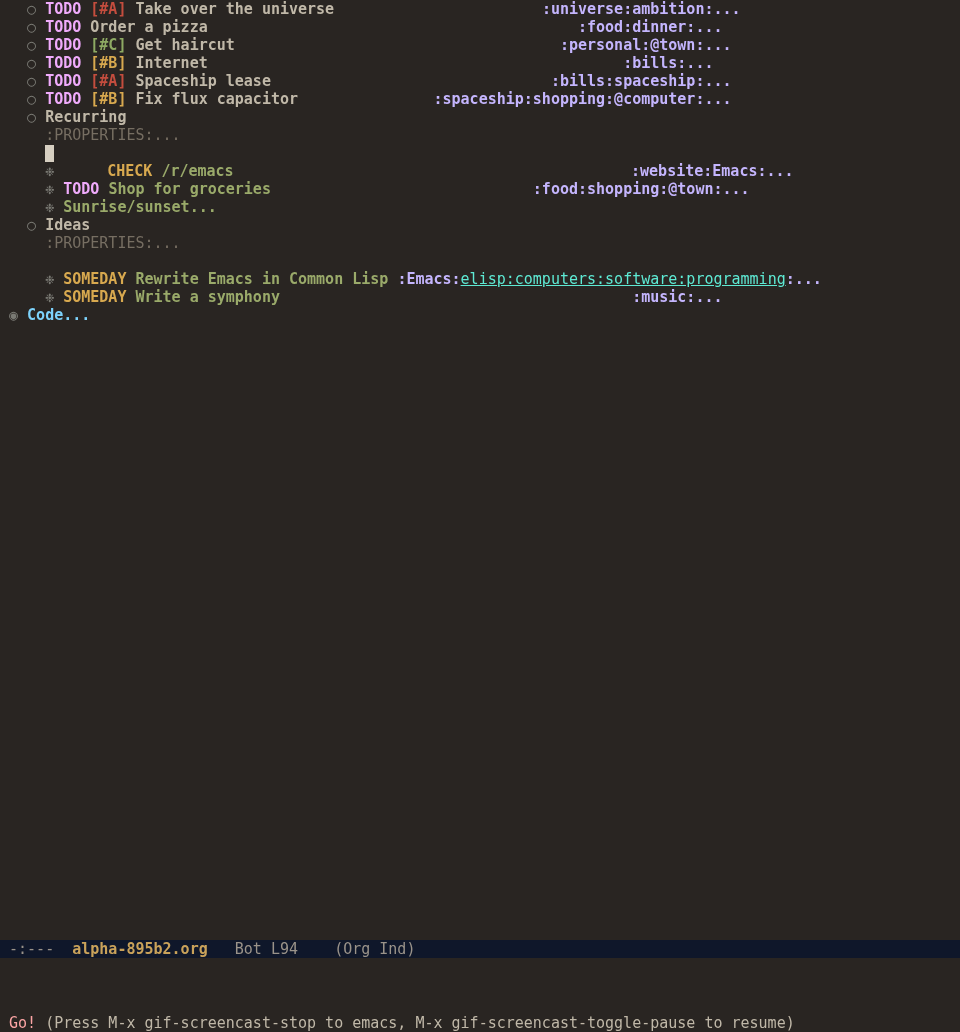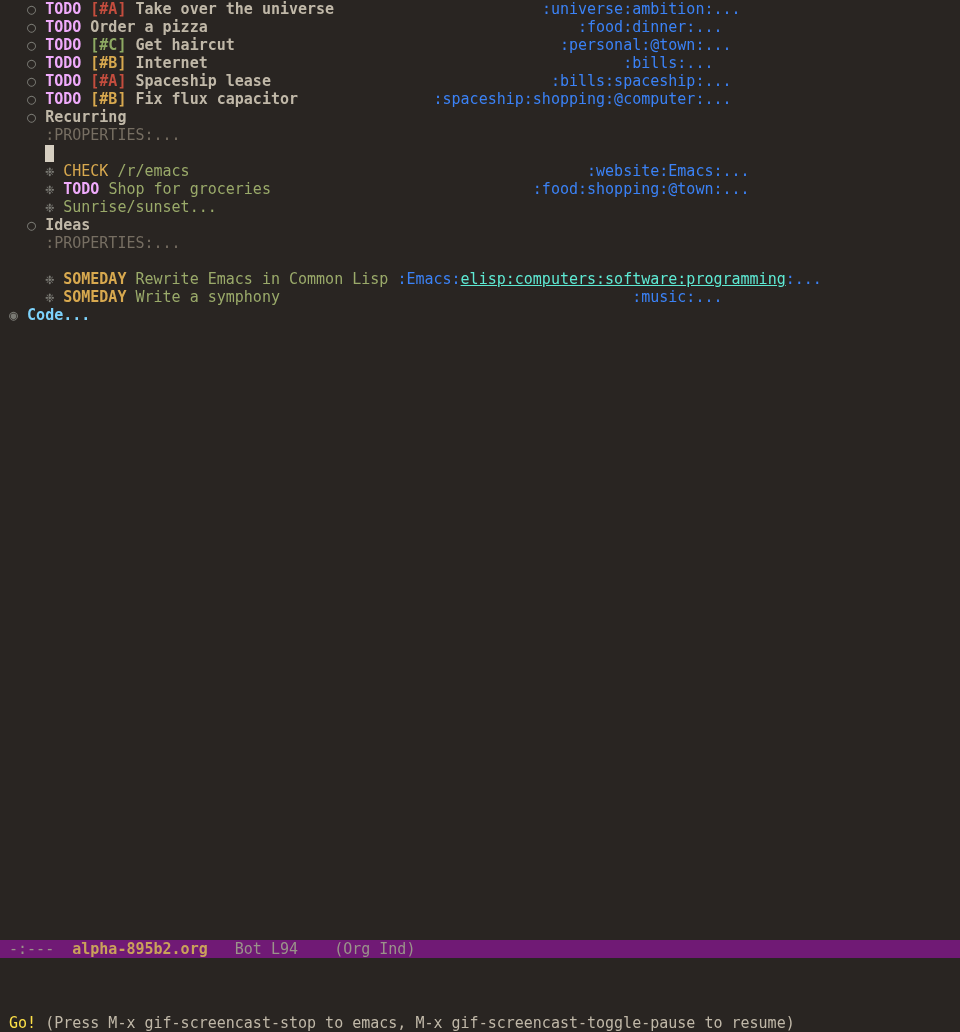--- a/index.html
+++ b/index.html
@@ -17,60 +17,60 @@
   .buffer {
     padding: 0;
     white-space: pre;
   }
   .line {
     height: 18px;
     white-space: pre;
   }
   .bullet { color: #7a7a74; }
   .todo { color: #f0abfc; font-weight: bold; }
-  .check { color: #d8a94f; font-weight: normal; }
+  .check { color: #d8a94f; font-weight: bold; margin-left: 44px; }
   .someday { color: #d8a94f; font-weight: bold; }
   .prio-a { color: #c44d3e; font-weight: bold; }
   .prio-b { color: #d8a94f; font-weight: bold; }
   .prio-c { color: #8eaa63; font-weight: bold; }
   .title { color: #c0b8a8; font-weight: bold; }
-  .title-green { color: #9aaa6a; font-weight: normal; }
+  .title-green { color: #9aaa6a; font-weight: bold; }
   .heading-orange { color: #7dd3fc; font-weight: bold; }
-  .tags { color: #3b82f6; font-weight: normal; }
+  .tags { color: #c4b5fd; font-weight: bold; }
   .drawer { color: #766e62; }
   .link { color: #5eead4; text-decoration: underline; }
   .cursor {
     display: inline-block;
     width: 9px;
     height: 17px;
     background: #d6cfc1;
     vertical-align: text-bottom;
   }
   .modeline {
     position: absolute;
     left: 0;
     top: 940px;
     width: 960px;
     height: 18px;
-    background: #701a75;
+    background: #0f172a;
     color: #9a938a;
     white-space: pre;
   }
   .modeline .ml-file { color: #c9a25a; font-weight: bold; }
   .minibuffer {
     position: absolute;
     left: 0;
     top: 1014px;
     width: 960px;
     height: 18px;
     background: #292522;
     color: #c0b8a8;
     white-space: pre;
   }
-  .mini-accent { color: #fde047; }
+  .mini-accent { color: #fca5a5; }
 </style>
 </head>
 <body>
 
 <div class="buffer" id="buffer"><div class="line">   <span class="bullet">○ </span><span class="todo">TODO</span> <span class="prio-a">[#A]</span> <span class="title">Take over the universe</span>                       <span class="tags">:universe:ambition:...</span></div><div class="line">   <span class="bullet">○ </span><span class="todo">TODO</span> <span class="title">Order a pizza</span>                                         <span class="tags">:food:dinner:...</span></div><div class="line">   <span class="bullet">○ </span><span class="todo">TODO</span> <span class="prio-c">[#C]</span> <span class="title">Get haircut</span>                                    <span class="tags">:personal:@town:...</span></div><div class="line">   <span class="bullet">○ </span><span class="todo">TODO</span> <span class="prio-b">[#B]</span> <span class="title">Internet</span>                                              <span class="tags">:bills:...</span></div><div class="line">   <span class="bullet">○ </span><span class="todo">TODO</span> <span class="prio-a">[#A]</span> <span class="title">Spaceship lease</span>                               <span class="tags">:bills:spaceship:...</span></div><div class="line">   <span class="bullet">○ </span><span class="todo">TODO</span> <span class="prio-b">[#B]</span> <span class="title">Fix flux capacitor</span>               <span class="tags">:spaceship:shopping:@computer:...</span></div><div class="line">   <span class="bullet">○ </span><span class="title">Recurring</span></div><div class="line">     <span class="drawer">:PROPERTIES:...</span></div><div class="line">     <span class="cursor"></span></div><div class="line">     <span class="bullet">❉ </span><span class="check">CHECK</span> <span class="title-green">/r/emacs</span>                                            <span class="tags">:website:Emacs:...</span></div><div class="line">     <span class="bullet">❉ </span><span class="todo">TODO</span> <span class="title-green">Shop for groceries</span>                             <span class="tags">:food:shopping:@town:...</span></div><div class="line">     <span class="bullet">❉ </span><span class="title-green">Sunrise/sunset...</span></div><div class="line">   <span class="bullet">○ </span><span class="title">Ideas</span></div><div class="line">     <span class="drawer">:PROPERTIES:...</span></div><div class="line"> </div><div class="line">     <span class="bullet">❉ </span><span class="someday">SOMEDAY</span> <span class="title-green">Rewrite Emacs in Common Lisp </span><span class="tags">:Emacs:</span><span class="link">elisp:computers:software:programming</span><span class="tags">:...</span></div><div class="line">     <span class="bullet">❉ </span><span class="someday">SOMEDAY</span> <span class="title-green">Write a symphony</span>                                       <span class="tags">:music:...</span></div><div class="line"> <span class="bullet">◉ </span><span class="heading-orange">Code...</span></div></div>
 
 <div class="modeline"><span> -:---  </span><span class="ml-file">alpha-895b2.org</span><span>   Bot L94    (Org Ind)</span></div>
 
 <div class="minibuffer"> <span class="mini-accent">Go!</span><span> (Press M-x gif-screencast-stop to emacs, M-x gif-screencast-toggle-pause to resume)</span></div>
 

